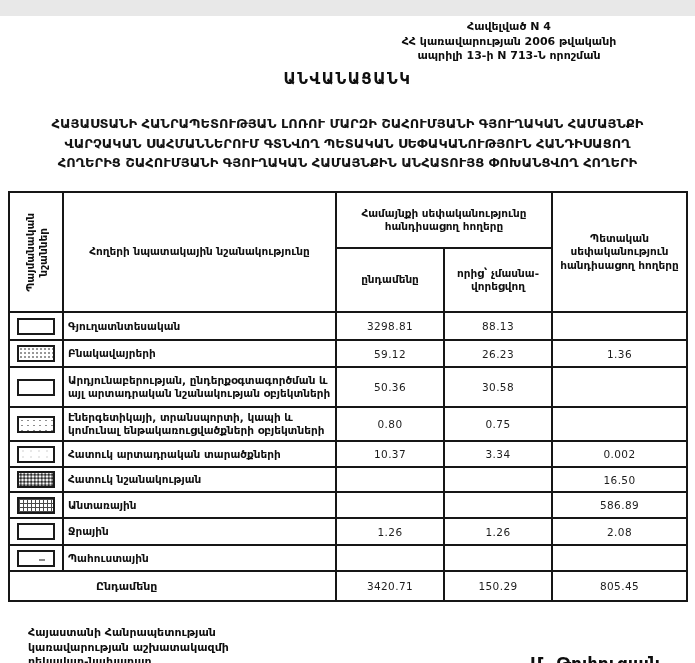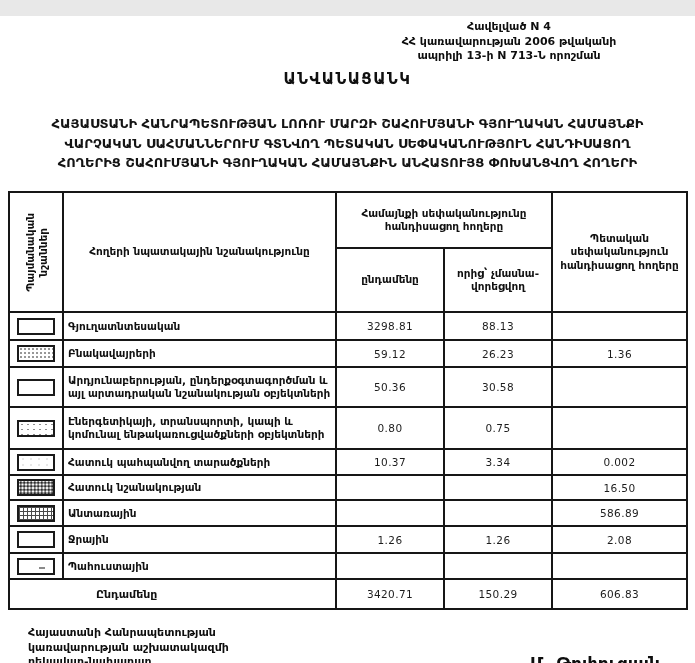--- a/index.html
+++ b/index.html
@@ -129,34 +129,34 @@
     </tr>
     <tr style="height:40px;">
       <td>
             <div class="swatch"></div>
           </td>
       <td class="name">Արդյունաբերության, ընդերքօգտագործման և այլ արտադրական  նշանակության օբյեկտների</td>
       <td class="val">50.36</td>
       <td class="val">30.58</td>
       <td class="val"></td>
     </tr>
-    <tr style="height:42px;">
+    <tr style="height:34px;">
       <td>
             <div class="swatch p-dots"></div>
           </td>
       <td class="name">Էներգետիկայի,  տրանսպորտի, կապի և կոմունալ ենթակառուցվածքների  օբյեկտների</td>
       <td class="val">0.80</td>
       <td class="val">0.75</td>
       <td class="val"></td>
     </tr>
     <tr style="height:26px;">
       <td>
             <div class="swatch p-faint"></div>
           </td>
-      <td class="name">Հատուկ պահպանվող տարածքների</td>
+      <td class="name">Հատուկ արտադրական տարածքների</td>
       <td class="val">10.37</td>
       <td class="val">3.34</td>
       <td class="val">0.002</td>
     </tr>
     <tr style="height:21px;">
       <td>
             <div class="swatch p-dense"></div>
           </td>
       <td class="name">Հատուկ նշանակության</td>
       <td class="val"></td>
@@ -188,21 +188,21 @@
       <td class="name">Պահուստային</td>
       <td class="val"></td>
       <td class="val"></td>
       <td class="val"></td>
     </tr>
 
     <tr class="total-row" style="height:30px;">
       <td class="label" colspan="2">Ընդամենը</td>
       <td class="val">3420.71</td>
       <td class="val">150.29</td>
-      <td class="val">606.83</td>
+      <td class="val">805.45</td>
     </tr>
   </tbody>
     </table>
 
   <div class="footer-left">
     <div>Հայաստանի Հանրապետության</div>
     <div>կառավարության աշխատակազմի</div>
     <div>ղեկավար-նախարար</div>
   </div>
 

